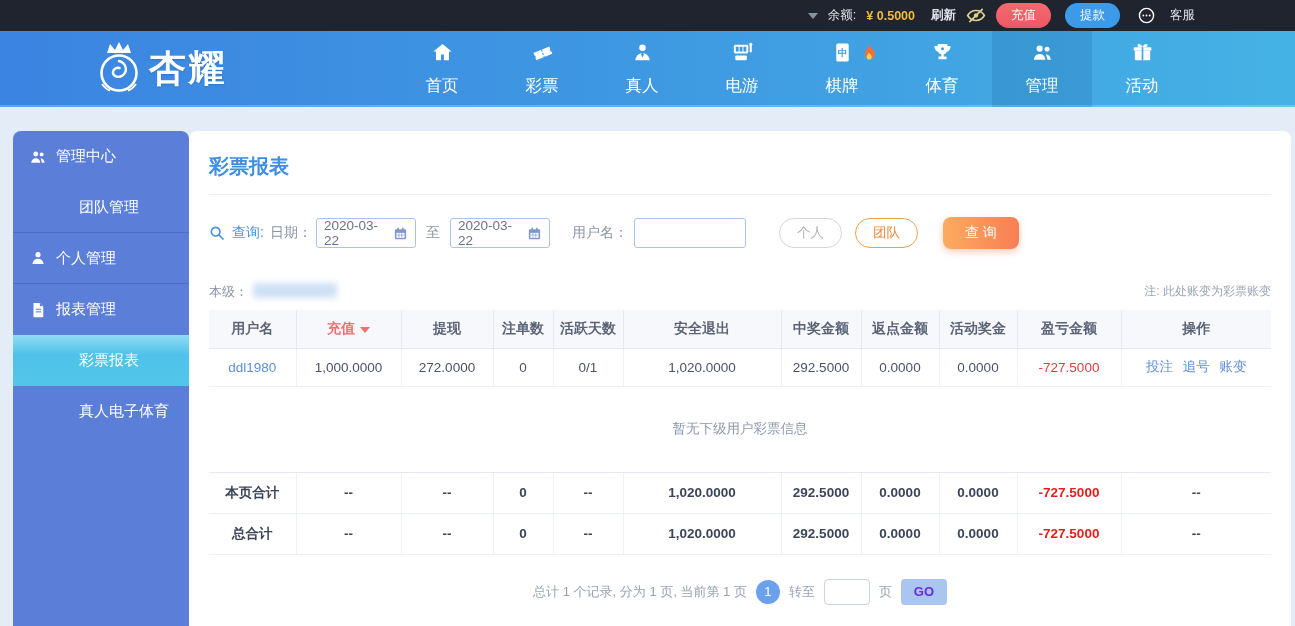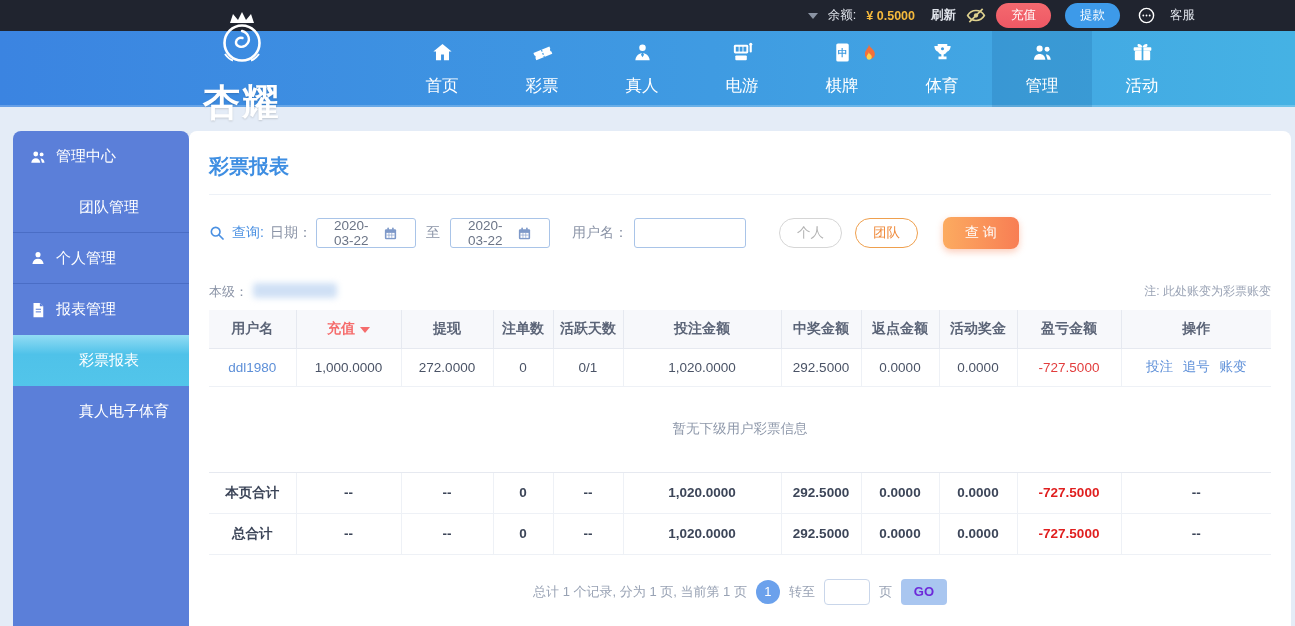--- a/index.html
+++ b/index.html
@@ -18,21 +18,21 @@
   .caret-down { width:0; height:0; border-left:5px solid transparent; border-right:5px solid transparent; border-top:6px solid #8a93a3; display:inline-block; }
   .gold { color:#f5b93c; font-weight:bold; }
   .pill-btn { border:none; border-radius:13px; color:#fff; font-size:12.5px; padding:4px 15px; cursor:pointer; font-family:inherit; }
   .btn-recharge { background:linear-gradient(180deg,#f4696f,#ee5864); }
   .btn-withdraw { background:#3d9ae9; margin-left:4px; }
   .svc { display:flex; align-items:flex-start; gap:15px; margin-left:8px; cursor:pointer; }
 
   
   .nav { height:76px; background:linear-gradient(90deg,#3b84e1 0%,#3f9be2 55%,#45b2e4 100%);
          display:flex; align-items:center; padding-left:92px; box-shadow:inset 0 -2px 0 rgba(255,255,255,.22); }
-  .brand { width:300px; display:flex; align-items:center; gap:10px; cursor:pointer;flex-direction:column; }
+  .brand { width:300px; display:flex; align-items:center; gap:3px; cursor:pointer; }
   .brand-text { color:#fff; font-size:37px; font-weight:900; letter-spacing:2px; text-shadow:0 1px 2px rgba(0,0,0,.15); }
   .nav-items { display:flex; height:100%; }
   .nav-item { width:100px; height:100%; display:flex; flex-direction:column; align-items:center; justify-content:center; gap:7px;
               color:#fff; cursor:pointer; position:relative; }
   .nav-item .nlabel { font-size:16.5px; }
   .nav-item.active { background:rgba(9,64,128,.15); }
   .flame { position:absolute; top:13px; right:16px; }
 
   
   .content { display:flex; height:519px; padding:24px 0 0 13px; }
@@ -42,21 +42,21 @@
   .s-item.sub { padding-left:66px; }
   .s-item.divided { border-bottom:1px solid #4a6dc5; }
   .s-item.active { background:linear-gradient(180deg,#93dcf4 0%,#4fc2e9 38%,#52c5ea 100%); }
 
   .panel { flex:1; background:#fff; border-radius:8px 8px 0 0; margin-right:12px; padding:16px 20px 0 20px; }
   .page-title { font-size:20px; font-weight:bold; color:#3e8ee2; margin:6px 0 0 0; padding-bottom:14px; border-bottom:1px solid #edf1f7; }
 
   .search-row { display:flex; align-items:center; margin-top:22px; font-size:14px; color:#8a93a6; }
   .q-label { color:#4a90e2; margin:0 6px 0 7px; }
   .date-box { width:100px; height:30px; border:1px solid #a9c4e8; border-radius:3px; display:flex; align-items:center;
-              justify-content:flex-start; padding:0 17px; color:#6b7486; font-size:13.5px; cursor:pointer; background:#fff; margin-left:4px; }
+              justify-content:flex-start; padding:0 7px; color:#6b7486; font-size:13.5px; cursor:pointer; background:#fff; margin-left:4px; }
   .mid-to { margin:0 10px; }
   .uname-label { margin-left:22px; }
   .uname-input { width:112px; height:30px; border:1px solid #a9c4e8; border-radius:3px; margin-left:6px; font-family:inherit; font-size:13.5px; padding:0 6px; outline:none; color:#4a5366; }
   .btn-outline { height:30px; border-radius:15px; background:#fff; font-size:13.5px; padding:0 17px; cursor:pointer; font-family:inherit; }
   .btn-personal { margin-left:33px; border:1px solid #d6d6d6; color:#b3b3b3; }
   .btn-team { margin-left:13px; border:1px solid #efa04e; color:#ef8b3d; }
   .btn-query { margin-left:25px; height:32px; border:none; border-radius:8px; padding:0 22px; color:#fff; font-size:14px;
                background:linear-gradient(90deg,#fcab60,#f87e54); box-shadow:0 3px 7px rgba(248,130,84,.4); cursor:pointer; font-family:inherit; }
 
   .level-row { display:flex; align-items:flex-start; margin-top:34px; font-size:13px; color:#8a93a6; }
@@ -320,21 +320,21 @@
             <col style="width:104px">
             <col style="width:150px">
         </colgroup>
         <thead>
           <tr>
             <th>用户名</th>
             <th class="sorted"><span>充值</span><span class="sort-arrow"></span></th>
             <th>提现</th>
             <th>注单数</th>
             <th>活跃天数</th>
-            <th>投注金额</th>
+            <th>安全退出</th>
             <th>中奖金额</th>
             <th>返点金额</th>
             <th>活动奖金</th>
             <th>盈亏金额</th>
             <th>操作</th>
           </tr>
         </thead>
         <tbody>
           <tr>
             <td><a class="cell-link">ddl1980</a></td>

